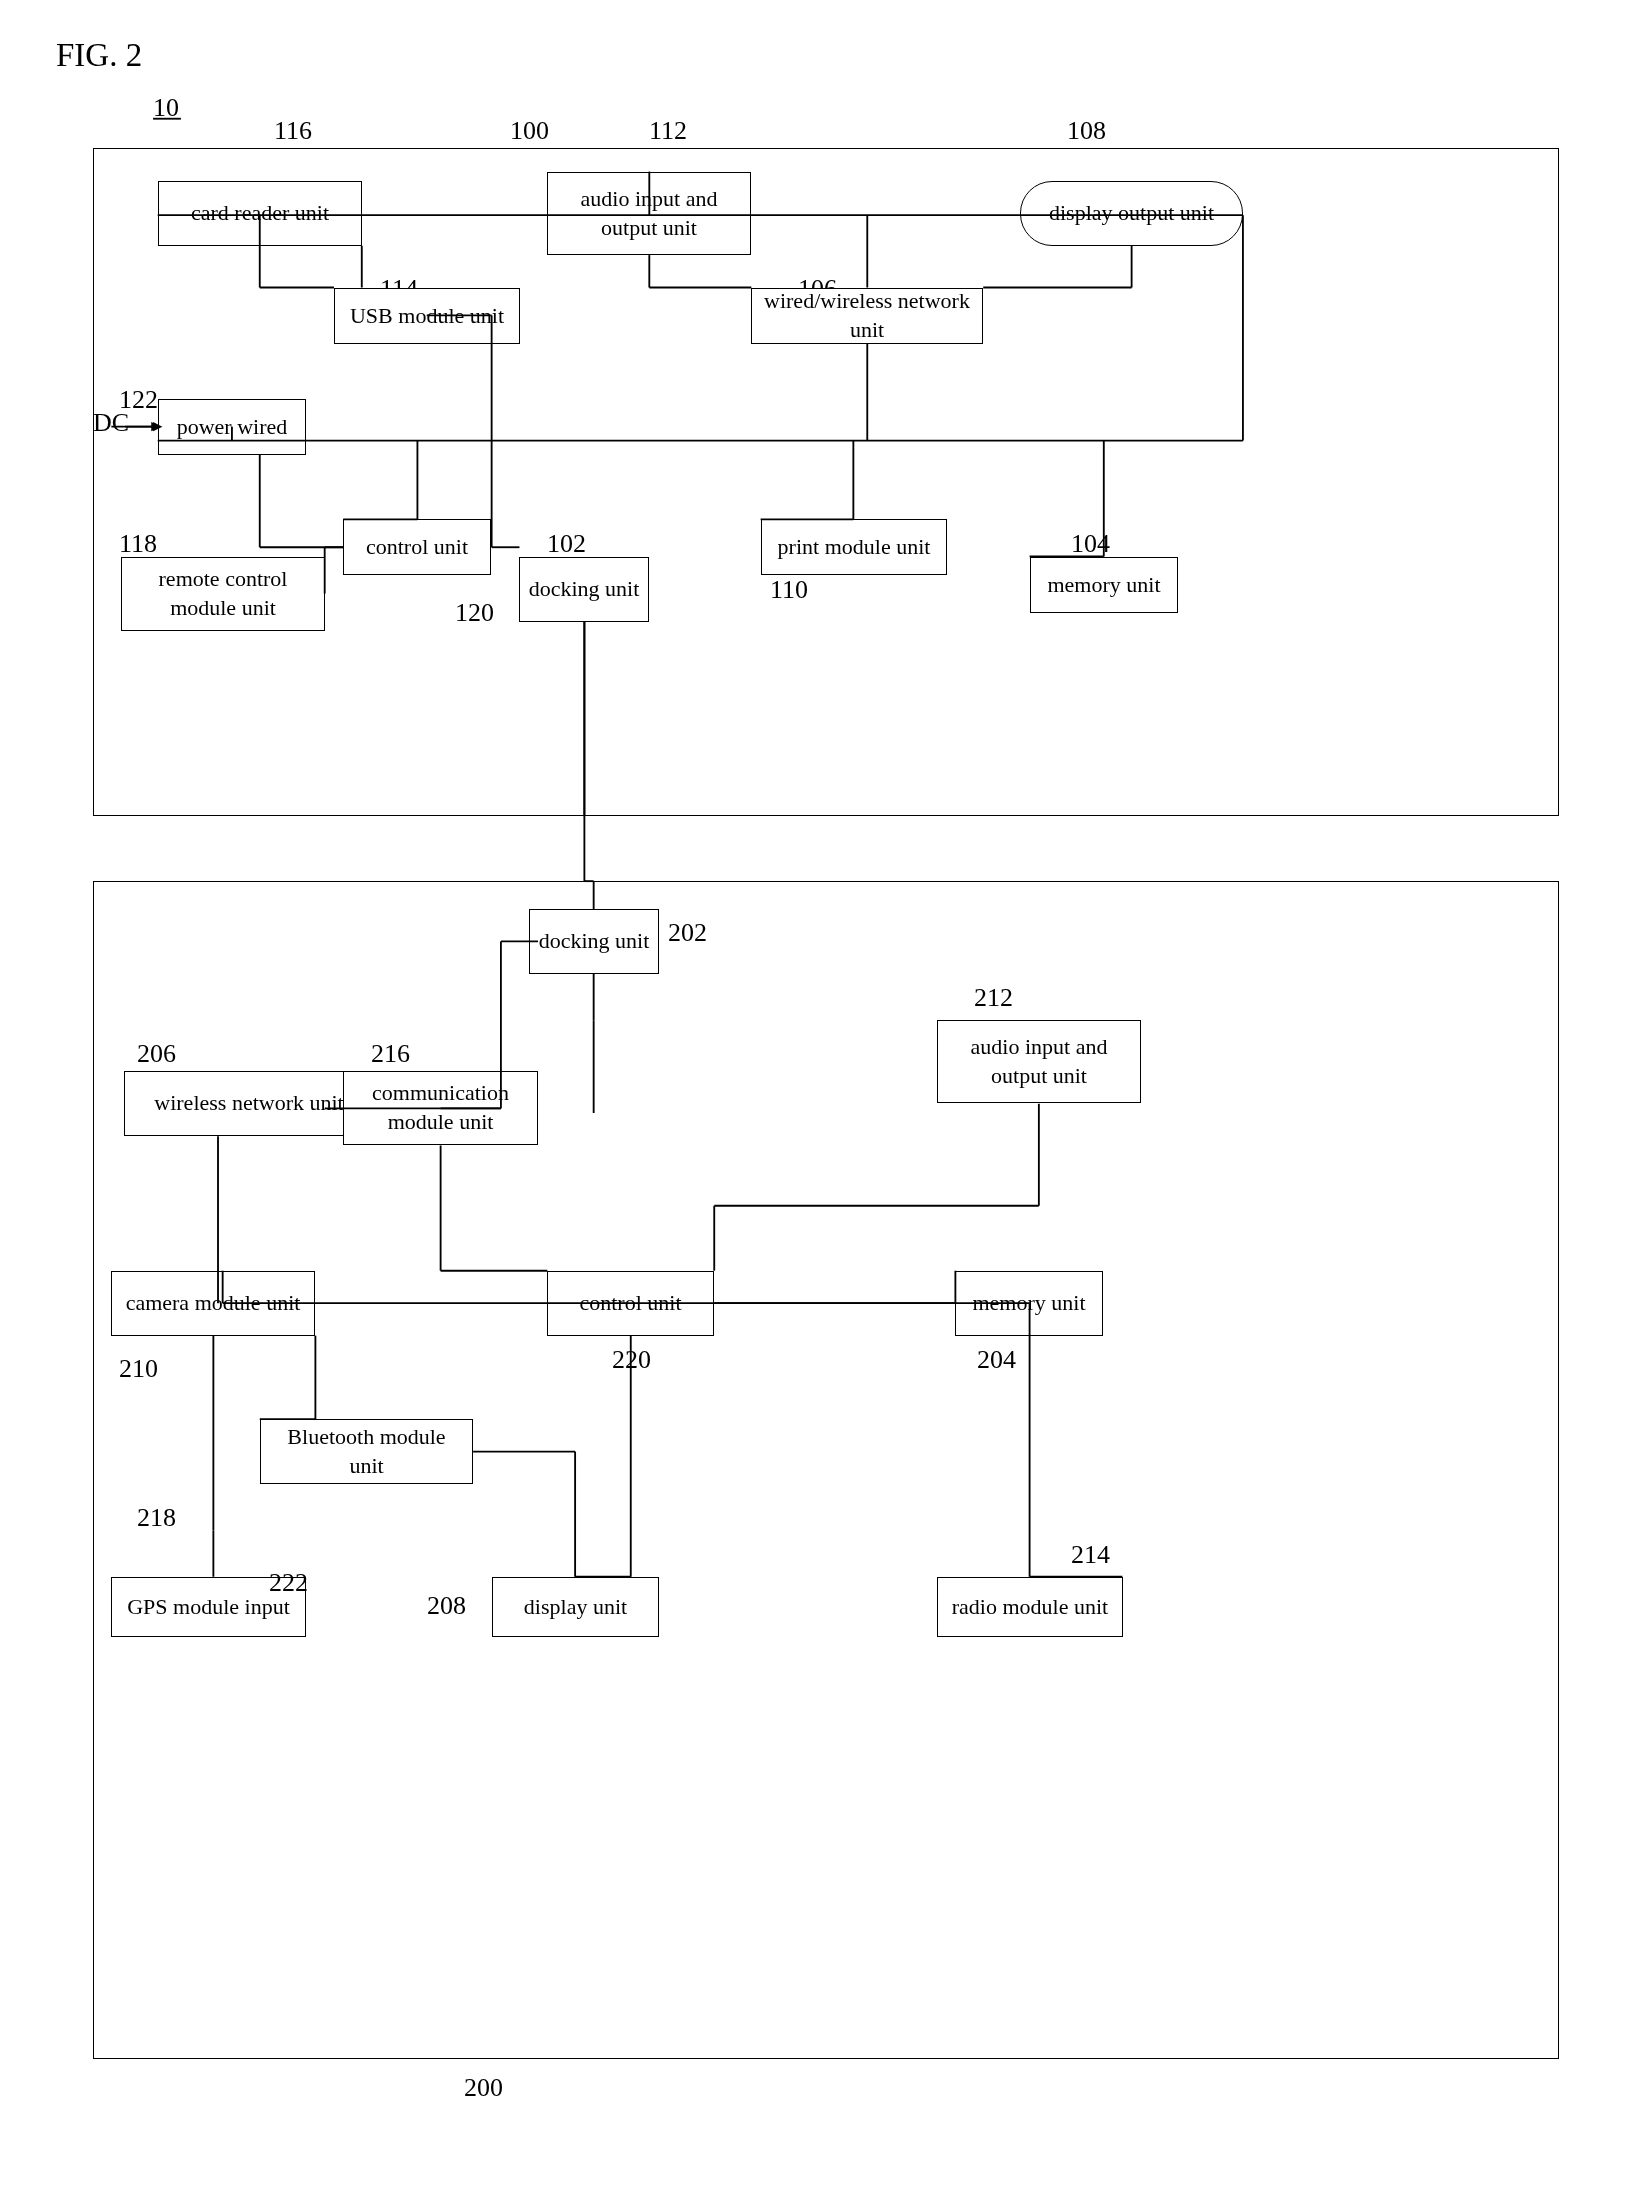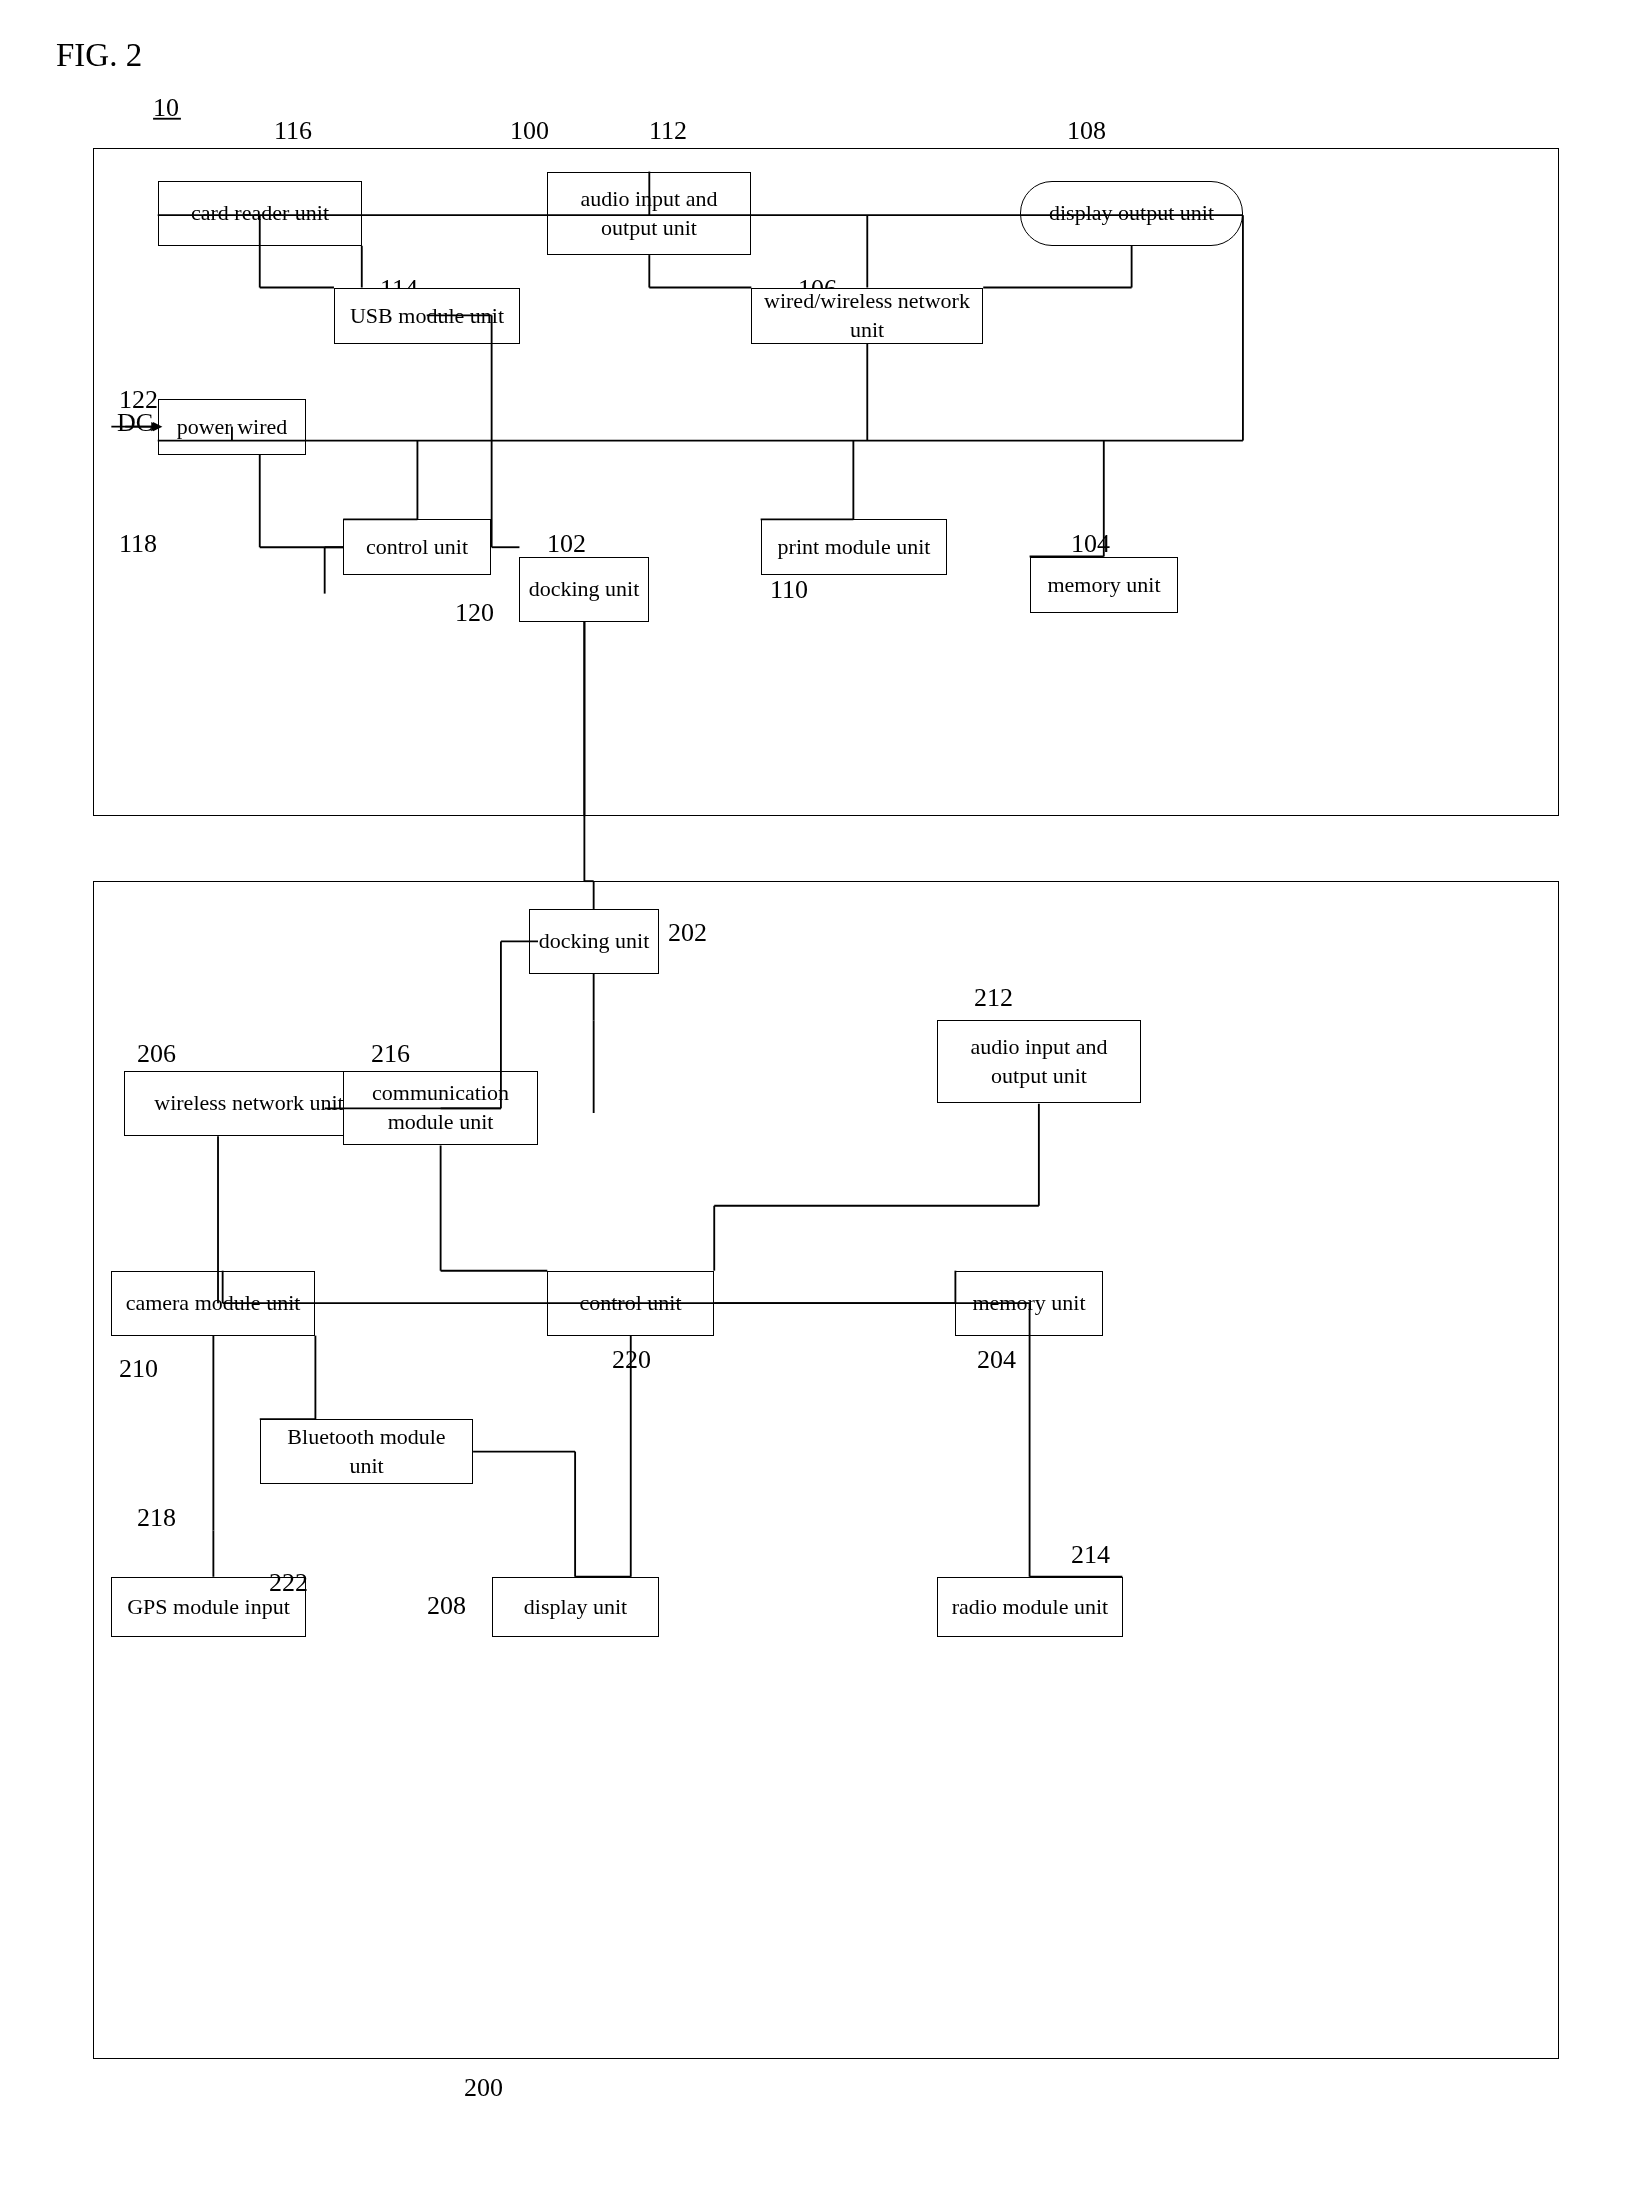--- a/index.html
+++ b/index.html
@@ -89,28 +89,29 @@
   <div class="ref" style="top:274px; left:380px;">114</div>
 
   <div class="ref" style="top:274px; left:798px;">106</div>
 
   <div class="box" style="top:288px; left:334px; width:186px; height:56px;">USB module unit</div>
 
   <div class="box" style="top:288px; left:751px; width:232px; height:56px;text-align:center;">wired/wireless network unit</div>
 
   <div class="ref" style="top:385px; left:119px;">122</div>
 
-  <div class="ref" style="top:408px; left:93px;margin-left:24px;">DC</div>
+  <div class="ref" style="top:408px; left:93px;">DC</div>
 
   <div class="box" style="top:399px; left:158px; width:148px; height:56px;">power wired</div>
 
   <div class="box" style="top:519px; left:343px; width:148px; height:56px;">control unit</div>
 
   <div class="ref" style="top:529px; left:119px;">118</div>
 
+  <div class="box" style="top:557px; left:121px; width:204px; height:74px;">remote control module unit</div>
 
   <div class="ref" style="top:529px; left:547px;">102</div>
 
   <div class="box" style="top:557px; left:519px; width:130px; height:65px;">docking unit</div>
 
   <div class="box" style="top:519px; left:761px; width:186px; height:56px;">print module unit</div>
 
   <div class="ref" style="top:575px; left:770px;">110</div>
 
   <div class="ref" style="top:529px; left:1071px;">104</div>

